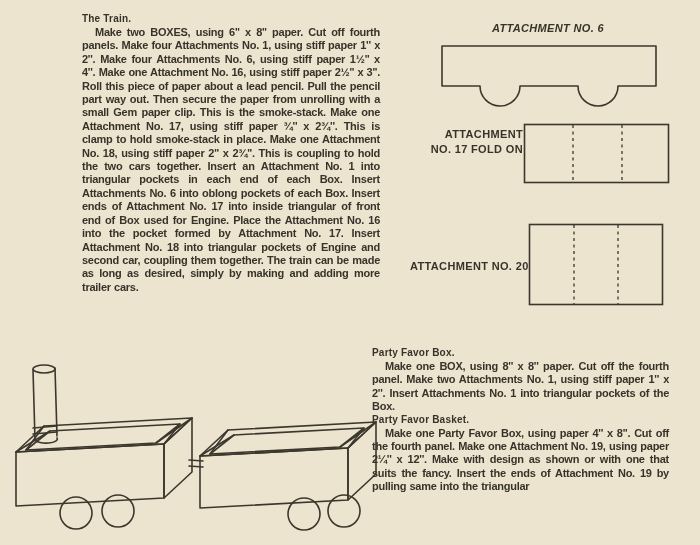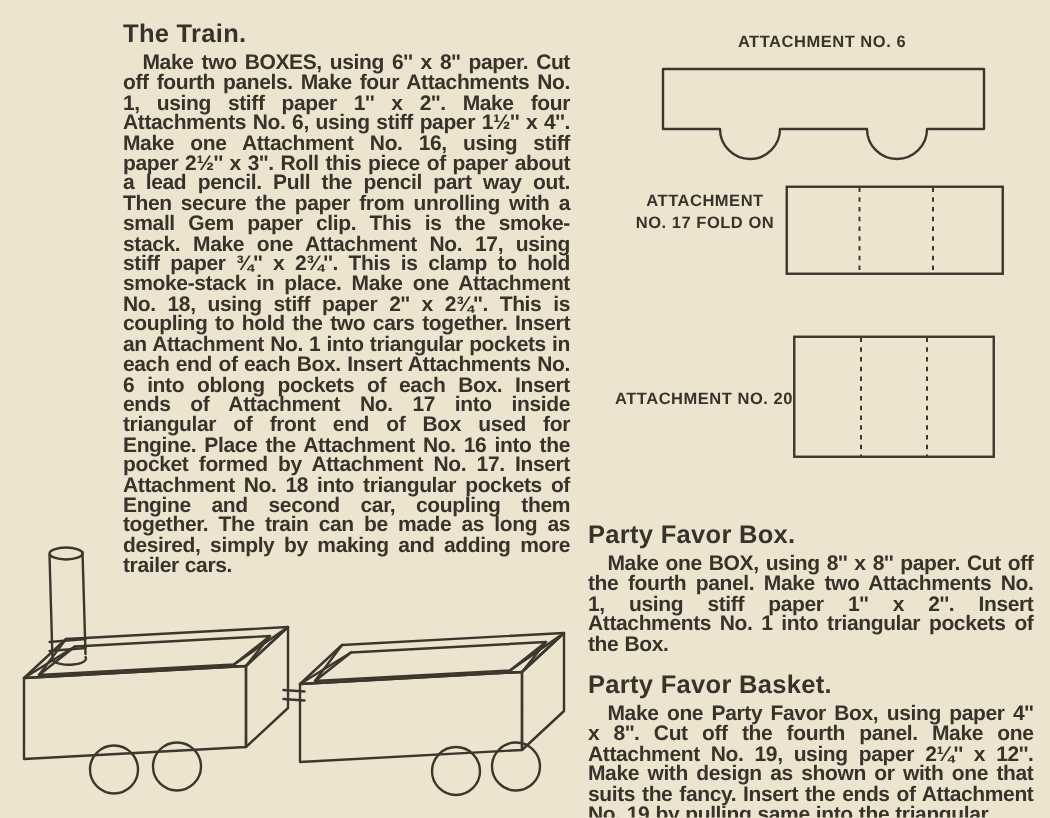--- a/index.html
+++ b/index.html
@@ -4,35 +4,35 @@
 <style>
   html,body{margin:0;padding:0;}
   body{
     width:700px;height:545px;position:relative;overflow:hidden;
     background:#ece4cf;
     font-family:"Liberation Sans",sans-serif;
     color:#38332a;
   }
   .page{position:absolute;inset:0;background:#ece4cf;}
   .sec-title{
-    font-size:17px;font-weight:700;letter-spacing:.2px;margin:0;
+    font-size:10px;font-weight:700;letter-spacing:.2px;margin:0;
   }
   .sec-body{
-    font-size:14px;font-weight:700;line-height:13.4px;
+    font-size:11px;font-weight:700;line-height:13.4px;
     text-align:justify;text-indent:13px;margin:2px 0 0 0;
     letter-spacing:-.25px;word-spacing:.4px;
   }
   .col-left{position:absolute;left:82px;top:13px;width:298px;}
-  .col-right{position:absolute;left:392px;top:347px;width:297px;}
-  .t2{margin-top:11px;}
+  .col-right{position:absolute;left:372px;top:347px;width:297px;}
+  .t2{margin-top:0;}
   .att-label{
     position:absolute;font-size:11px;font-weight:700;letter-spacing:.35px;
   }
-  .att6-label{left:428px;top:22px;width:240px;text-align:center;}
-  .att17-label{left:417px;top:127px;width:106px;text-align:center;line-height:14.5px;}
+  .att6-label{left:428px;top:22px;width:240px;text-align:center;font-style:italic;}
+  .att17-label{left:417px;top:127px;width:106px;text-align:right;line-height:14.5px;}
   .att18-label{left:410px;top:260px;width:120px;}
   svg{position:absolute;display:block;}
   .svg-att6{left:428px;top:40px;}
   .svg-att17{left:523px;top:123px;}
   .svg-att18{left:528px;top:223px;}
   .svg-train{left:6px;top:358px;}
 </style>
 </head>
 <body>
 

